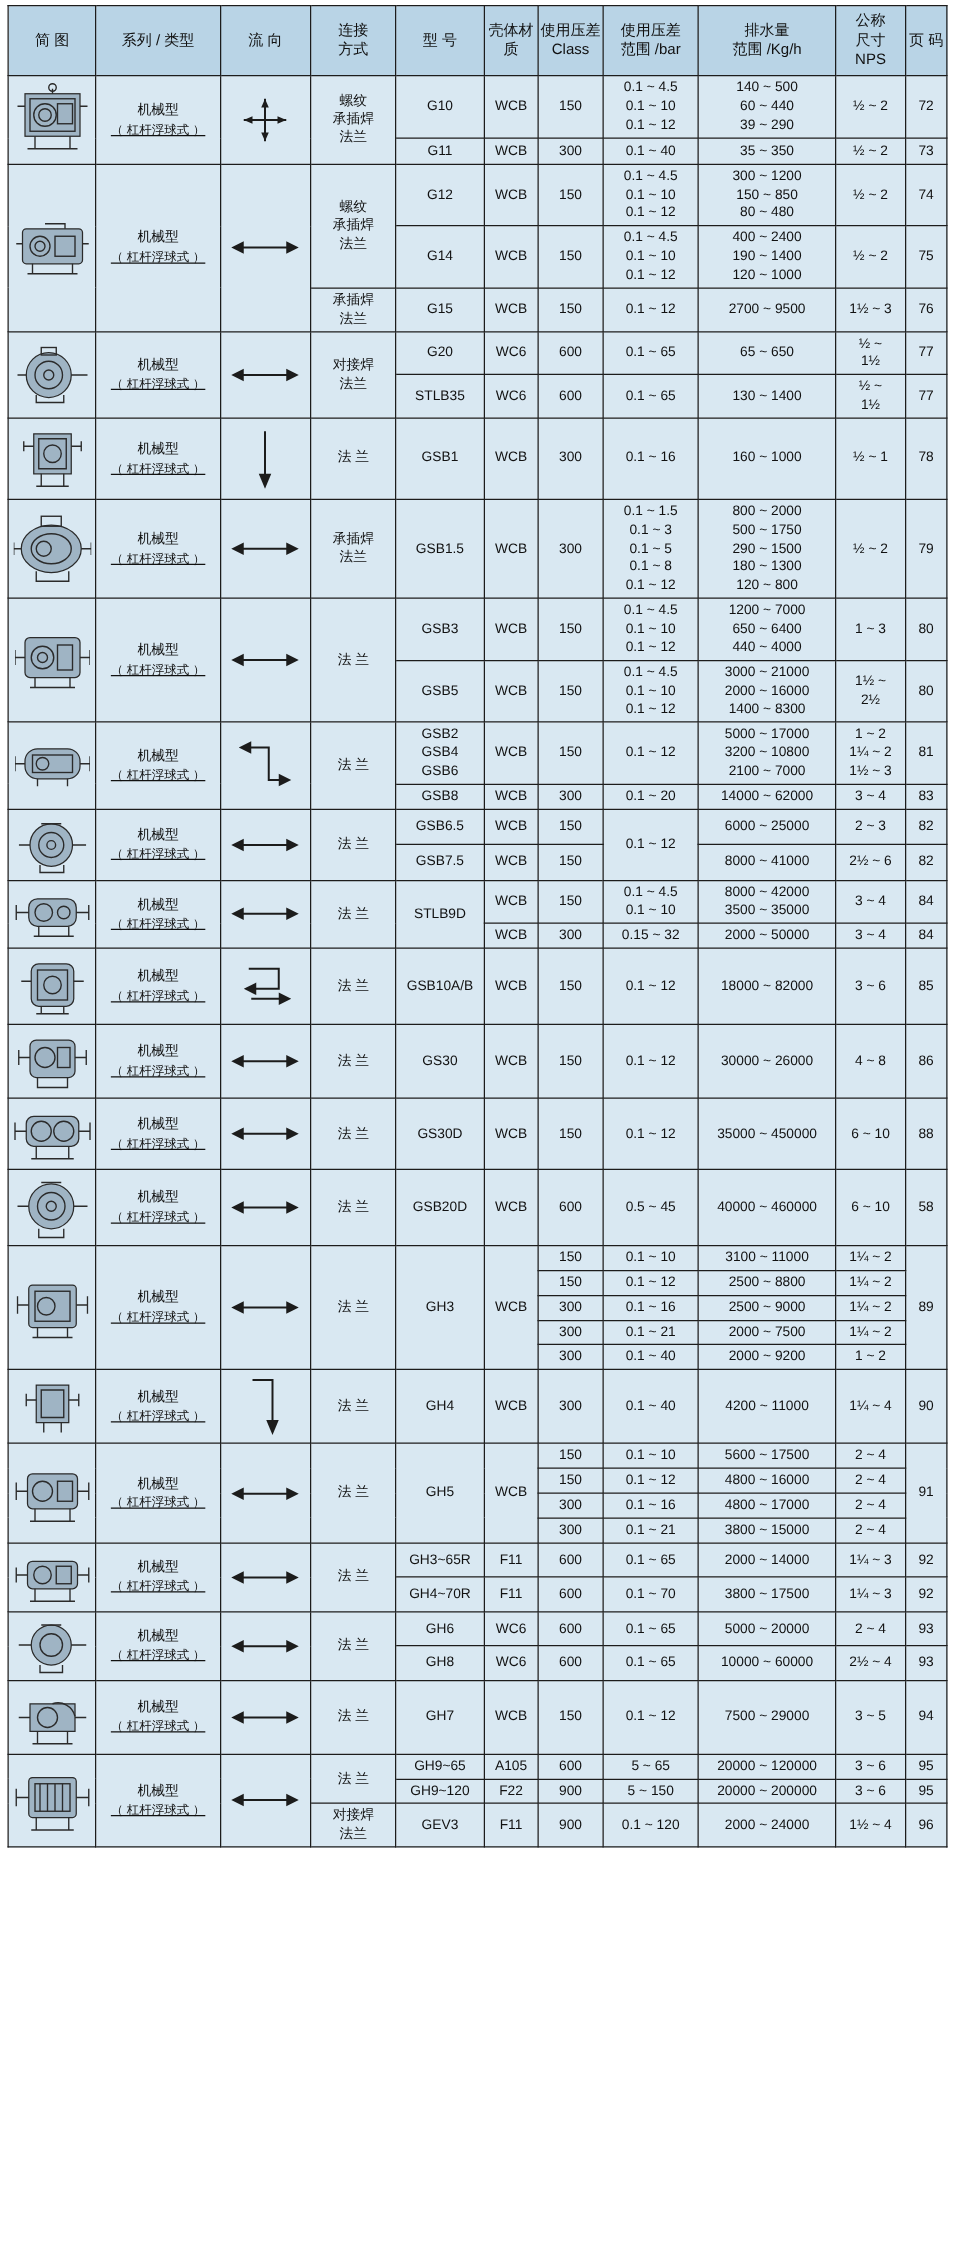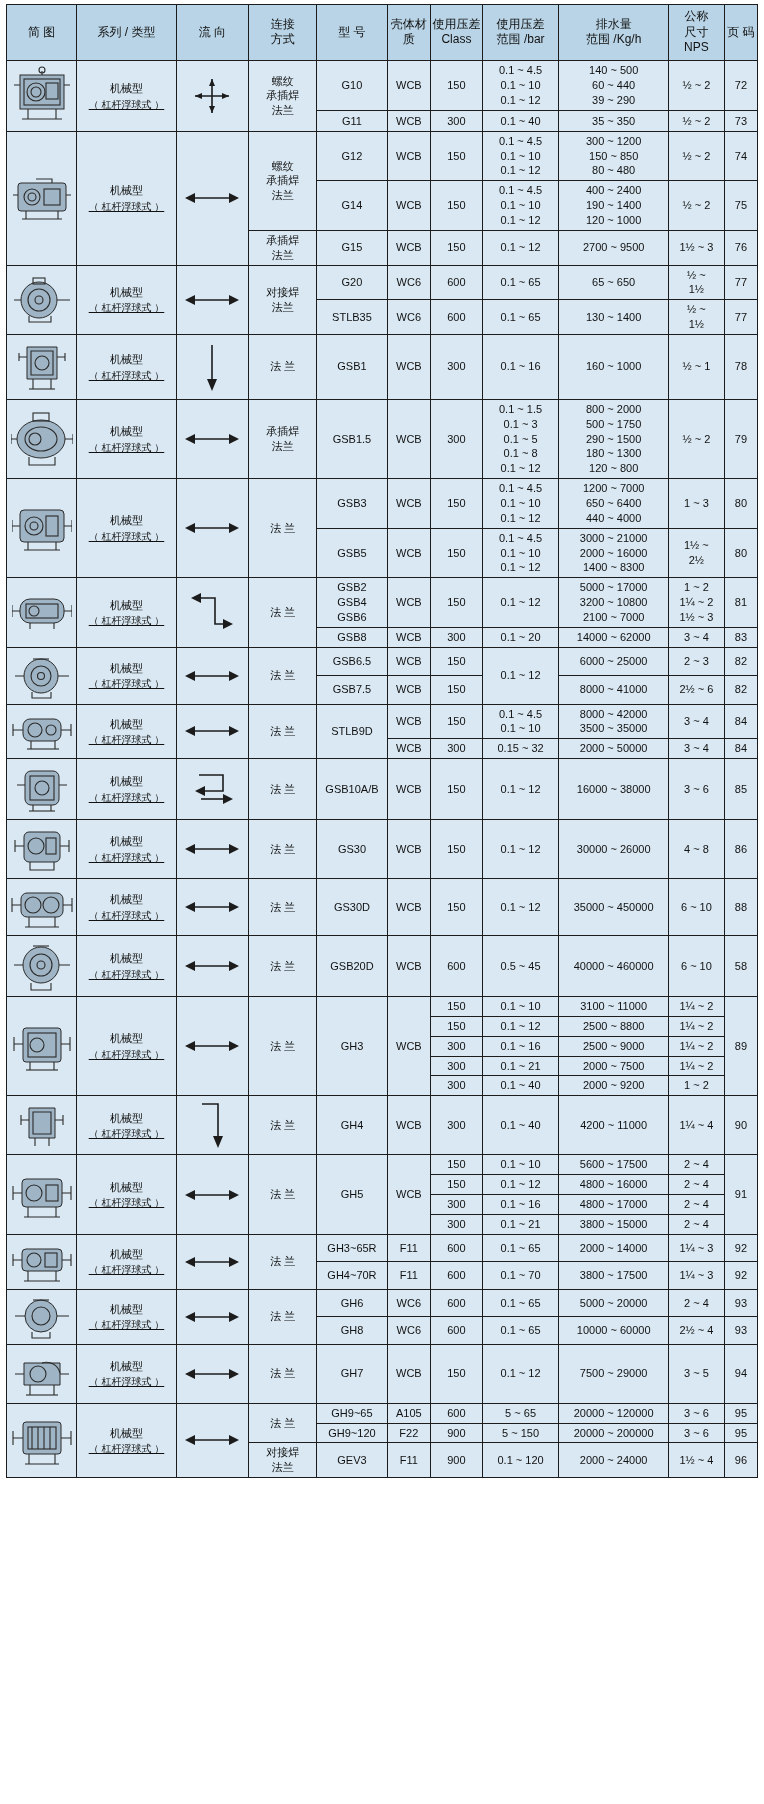--- a/index.html
+++ b/index.html
@@ -466,21 +466,21 @@
         <path d="M12 32 H38" fill="none" stroke="#1c1c1c" stroke-width="1.6"></path>
         <polygon points="6,24 16,19 16,29" fill="#1c1c1c"></polygon>
         <polygon points="44,32 34,27 34,37" fill="#1c1c1c"></polygon>
       </svg>
           </td>
           <td rowspan="1" class="multi">法 兰</td>
           <td rowspan="1" class="multi">GSB10A/B</td>
           <td rowspan="1">WCB</td>
           <td>150</td>
           <td rowspan="1" class="multi">0.1 ~ 12</td>
-          <td class="multi">16000 ~ 38000</td>
+          <td class="multi">18000 ~ 82000</td>
           <td class="multi">3 ~ 6</td>
           <td rowspan="1">85</td>
         </tr>
         <tr>
           <td class="fig" rowspan="1">
             <svg width="56" height="50" viewBox="0 0 56 50">
         <rect x="10" y="8" width="36" height="30" rx="5" fill="#9fb4c4" stroke="#2b2b2b" stroke-width="1"></rect>
         <circle cx="22" cy="22" r="8" fill="none" stroke="#2b2b2b" stroke-width="1.1"></circle>
         <rect x="32" y="14" width="10" height="16" fill="none" stroke="#2b2b2b" stroke-width="1.1"></rect>
         <path d="M10 22 H1 M46 22 H55" fill="none" stroke="#2b2b2b" stroke-width="1.1"></path>

